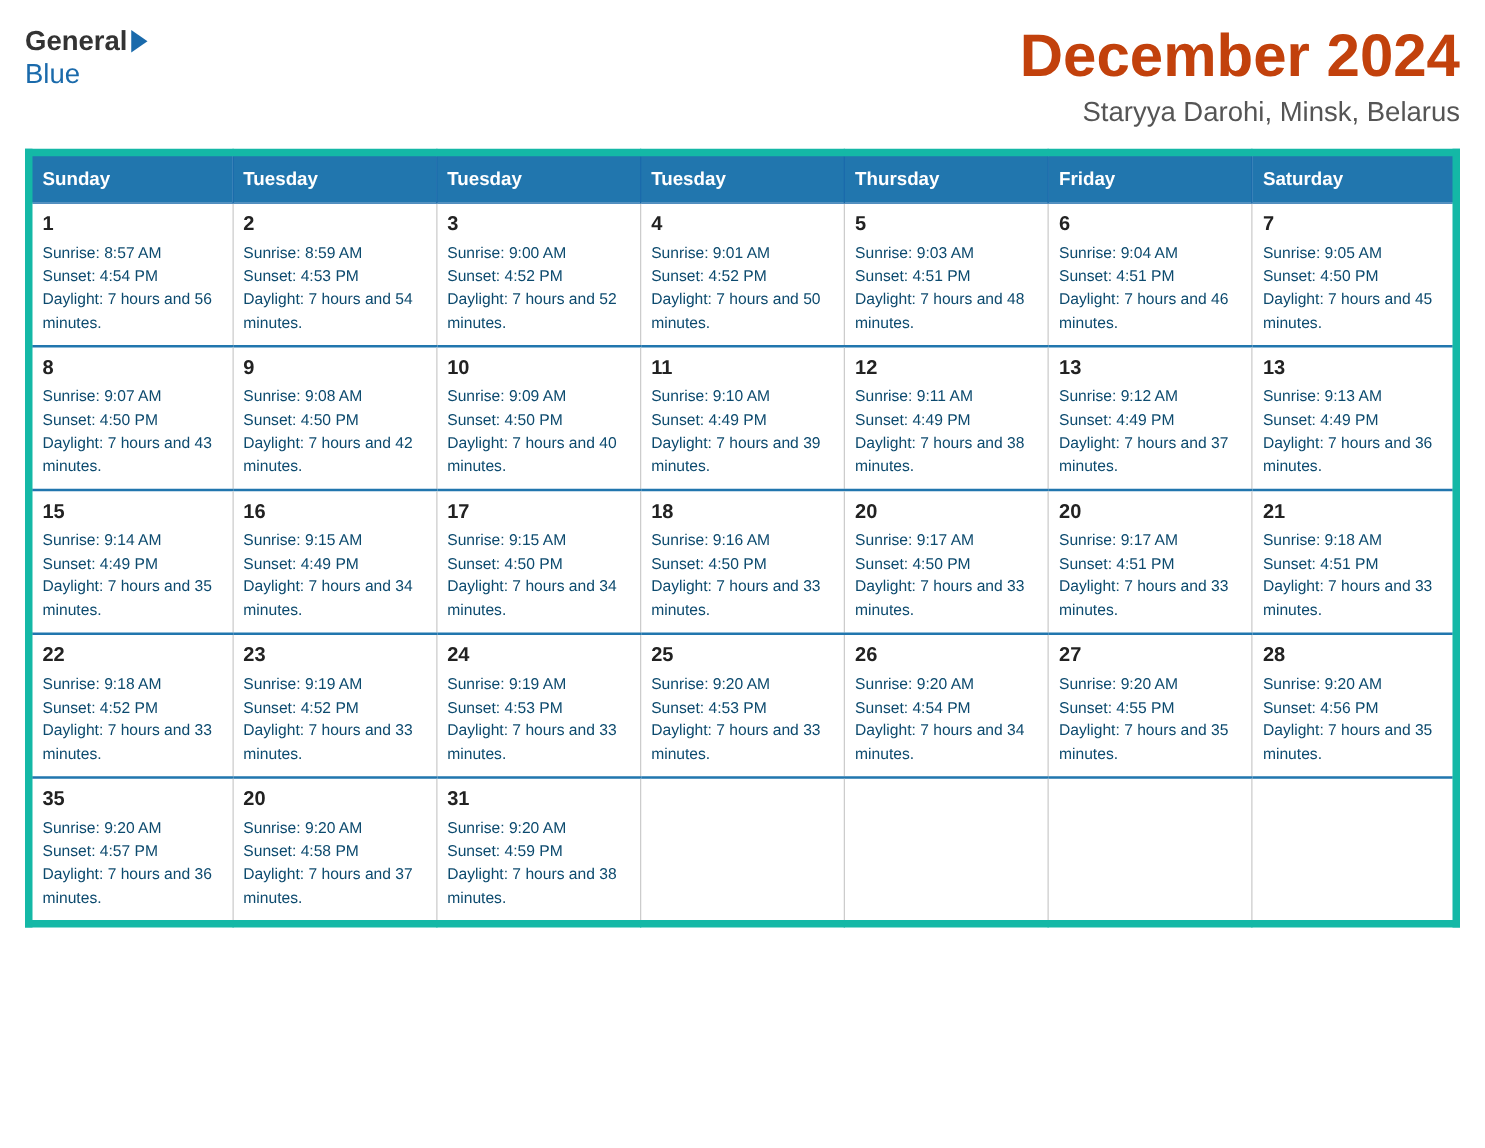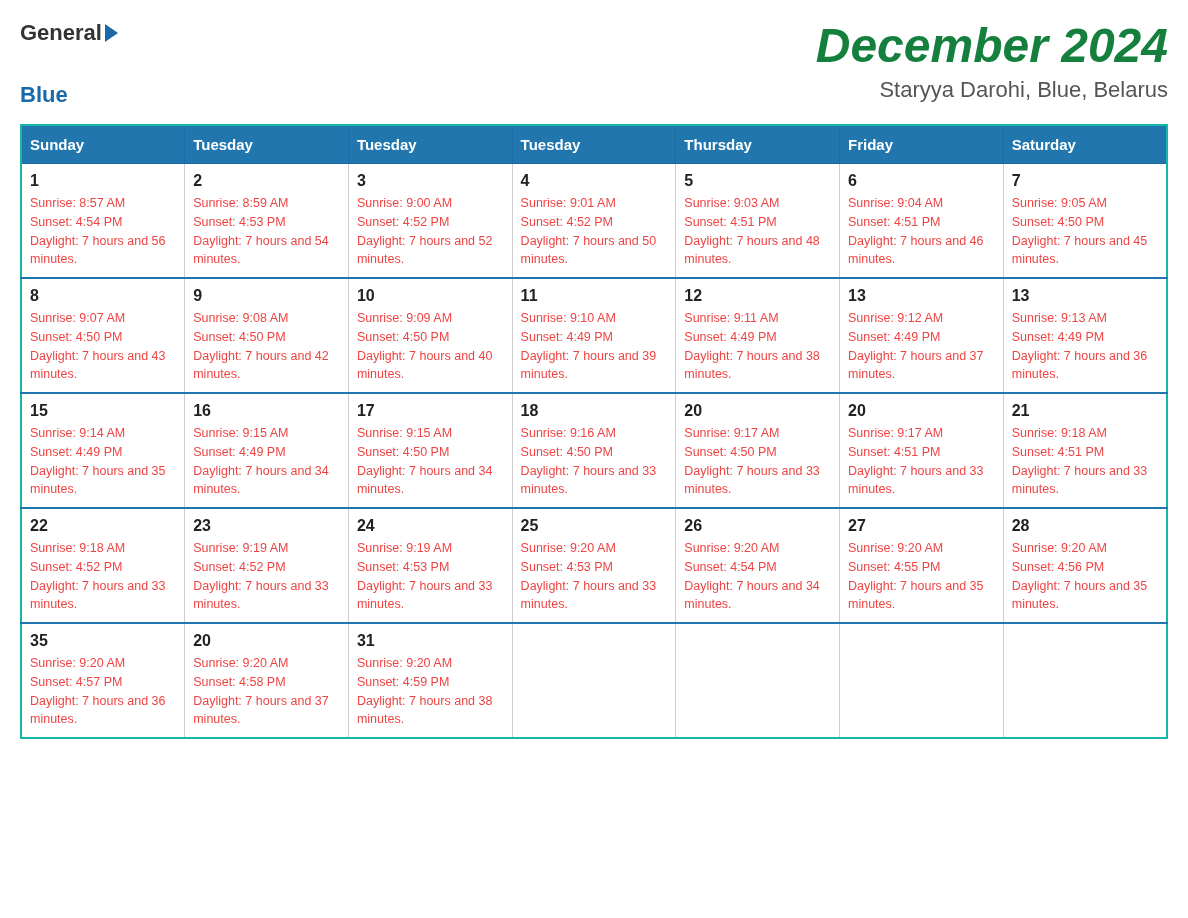--- a/index.html
+++ b/index.html
@@ -21,42 +21,41 @@
       align-items: center;
       gap: 4px;
     }
     .logo-text-general {
       font-size: 22px;
       font-weight: bold;
       color: #333;
     }
     .logo-text-blue {
       font-size: 22px;
-      font-weight: bold;
+      font-weight: normal;
       color: #1a6aab;
     }
     .title-section {
       text-align: right;
     }
     .month-title {
       font-size: 48px;
       font-weight: bold;
-      color: #15803d;
+      color: #c2410c;
       line-height: 1.1;
-      font-style: italic;
     }
     .subtitle {
       font-size: 22px;
       color: #555;
       margin-top: 4px;
     }
     .calendar {
       width: 100%;
       border-collapse: collapse;
-      border: 2px solid #14b8a6;
+      border: 6px solid #14b8a6;
     }
     .calendar th {
       background: #2176ae;
       color: #fff;
       font-size: 15px;
       font-weight: bold;
       padding: 10px 8px;
       text-align: left;
       border: 1px solid #1a6aab;
     }
@@ -68,46 +67,46 @@
       min-height: 100px;
     }
     .day-number {
       font-size: 16px;
       font-weight: bold;
       color: #222;
       margin-bottom: 4px;
     }
     .day-info {
       font-size: 12.5px;
-      color: #ef4444;
+      color: #0c4a6e;
       line-height: 1.5;
     }
     .empty-cell {
       background: #fff;
     }
     .week-row td {
       border-top: 2px solid #2176ae;
     }
   </style>
 </head>
 <body>
 
 <div class="header-section">
   <div class="logo">
-    <div style="display:flex;flex-direction:column;align-items:flex-start;gap:36px;">
+    <div style="display:flex;flex-direction:column;align-items:flex-start;">
       <div style="display:flex;align-items:center;">
         <span class="logo-text-general">General</span>
         <div style="width:0;height:0;border-left:13px solid #1a6aab;border-top:9px solid transparent;border-bottom:9px solid transparent;margin-left:3px;"></div>
       </div>
       <span class="logo-text-blue">Blue</span>
     </div>
   </div>
   <div class="title-section">
     <div class="month-title">December 2024</div>
-    <div class="subtitle">Staryya Darohi, Blue, Belarus</div>
+    <div class="subtitle">Staryya Darohi, Minsk, Belarus</div>
   </div>
 </div>
 
 <table class="calendar">
   <thead>
     <tr>
       <th>Sunday</th>
       <th>Tuesday</th>
       <th>Tuesday</th>
       <th>Tuesday</th>

